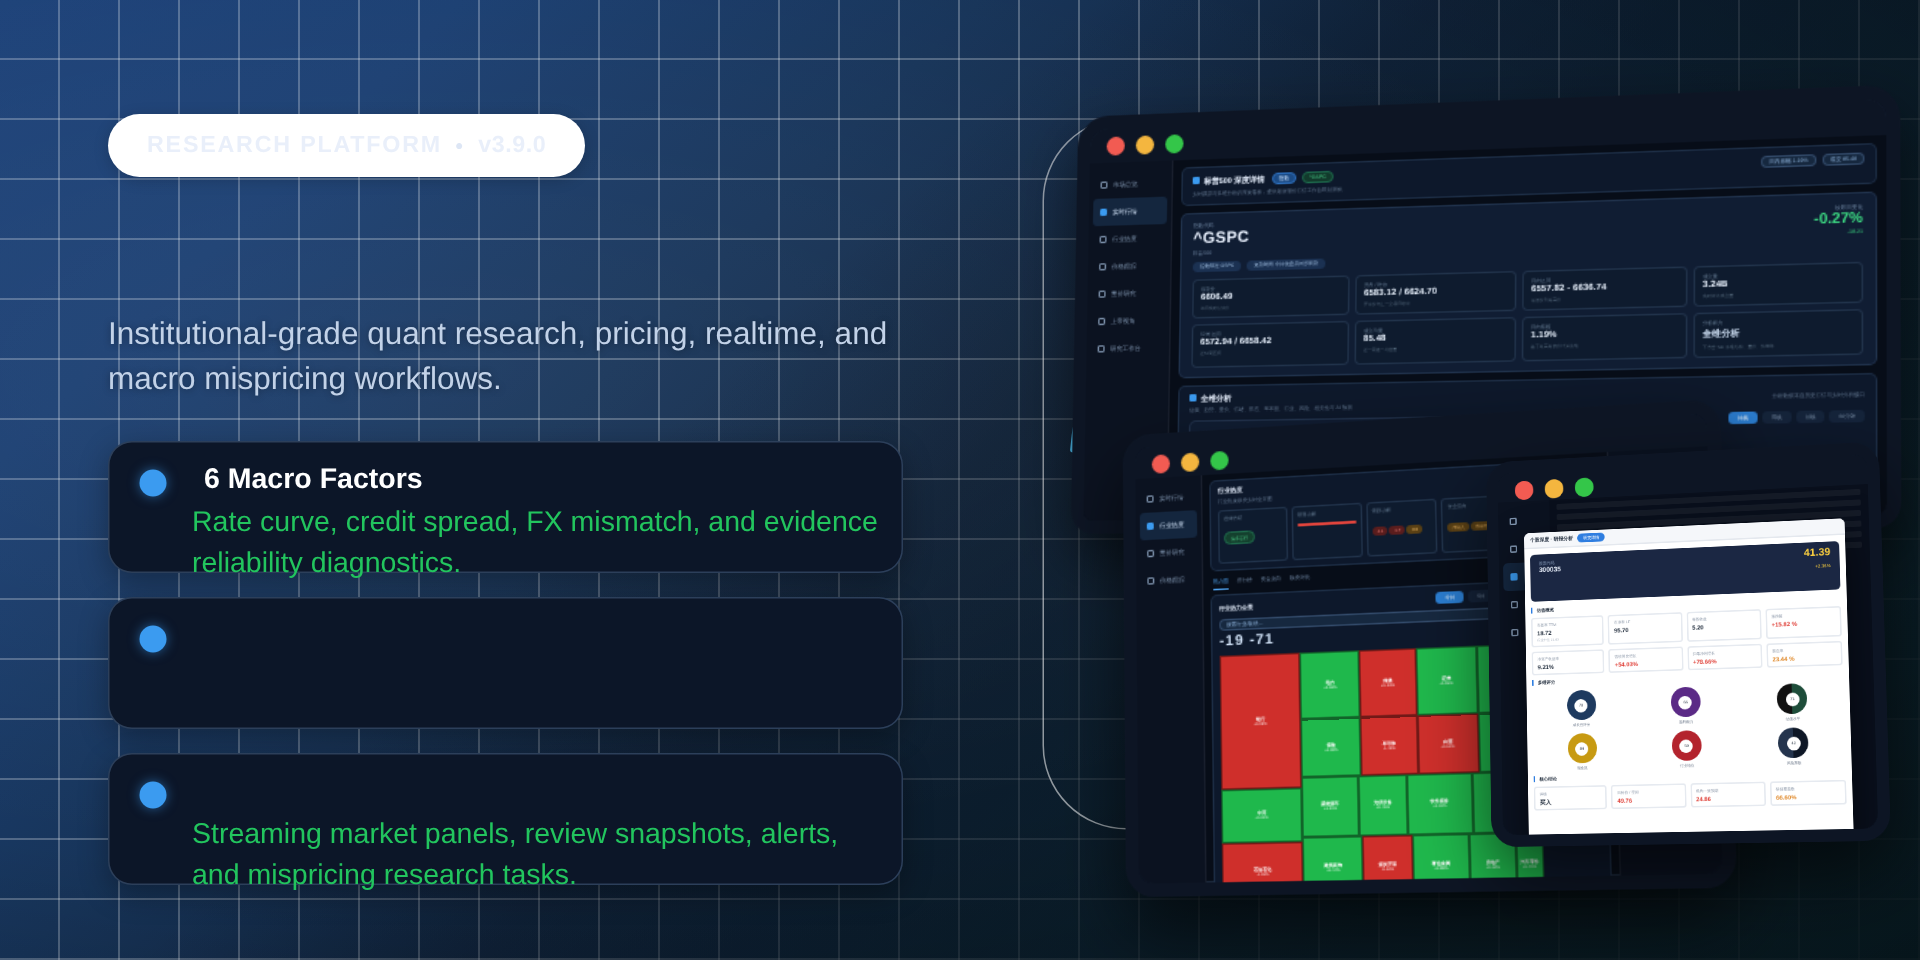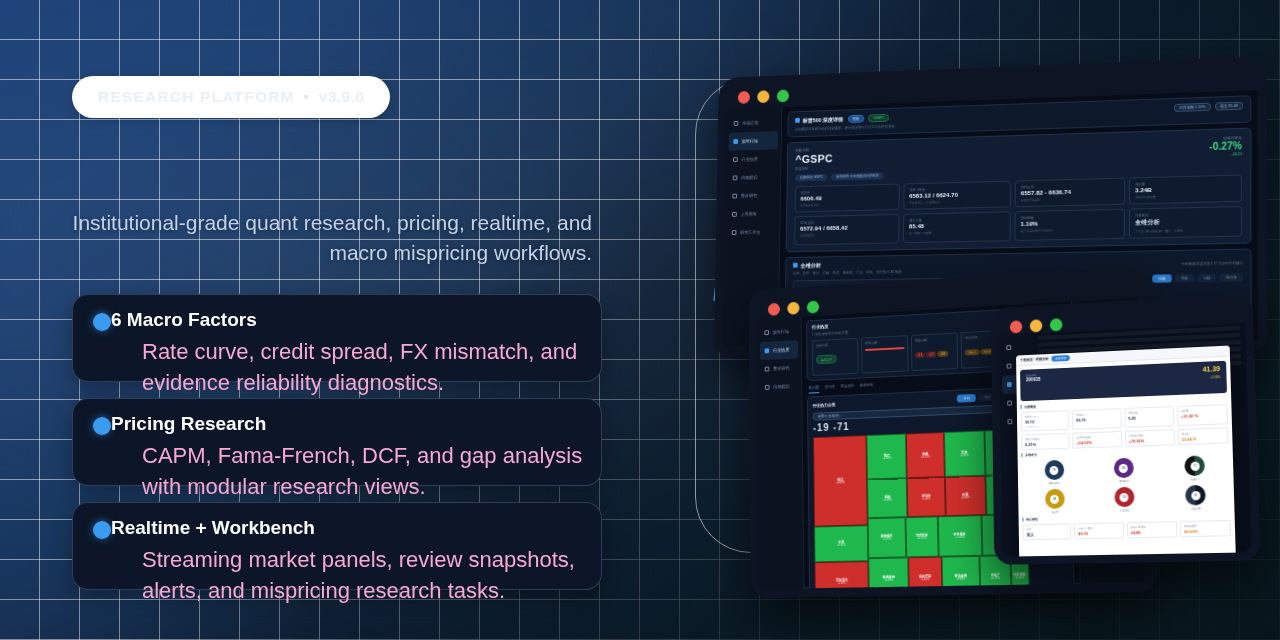--- a/index.html
+++ b/index.html
@@ -62,45 +62,44 @@
     position:absolute; left:0; top:133px;
     font-size:60px; font-weight:bold; color:#ffffff;
     letter-spacing:-1.2px; line-height:1.04;
     white-space:nowrap;
     text-shadow:0 3px 14px rgba(0,0,0,.35);
   }
   .sub {
     position:absolute; left:0; top:208px; width:520px;
     font-size:21px; line-height:1.42; color:#c2d2e8;
     text-shadow:0 1px 5px rgba(0,0,0,.35);
-    text-align:right;
   }
 
   .cards { position:absolute; left:0; top:294px; width:530px; }
   .card {
     position:relative; height:88px; margin-bottom:16px;
     background:#0c1628;
     border:1px solid rgba(120,160,210,.30);
     border-radius:16px;
     box-shadow:0 6px 20px rgba(0,0,0,.30);
   }
   .card .bullet {
     position:absolute; left:20px; top:18px;
     width:18px; height:18px; border-radius:50%;
     background:#3b9bf0;
     box-shadow:0 0 8px rgba(59,155,240,.55);
   }
   .card .ctitle {
-    position:absolute; left:38px; top:14px;
+    position:absolute; left:63px; top:14px;
     font-size:19px; font-weight:bold; color:#ffffff;
     white-space:nowrap;
   }
   .card .cdesc {
     position:absolute; left:55px; top:41px; width:460px;
-    font-size:22px; line-height:1.42; color:#f9a8d4;margin-left:14px;
+    font-size:19px; line-height:1.42; color:#22c55e;
   }
 
   
   .stage { position:absolute; left:640px; top:0; width:640px; height:640px; }
 
   .outline-rect {
     position:absolute; left:55px; top:78px;
     width:510px; height:475px;
     border:1.4px solid rgba(255,255,255,.55);
     border-radius:56px;
@@ -301,26 +300,23 @@
   <div class="sub">Institutional-grade quant research, pricing, realtime, and macro mispricing workflows.</div>
 
   <div class="cards">
     <div class="card">
       <div class="bullet"></div>
       <div class="ctitle">6 Macro Factors</div>
       <div class="cdesc">Rate curve, credit spread, FX mismatch, and evidence reliability diagnostics.</div>
     </div>
     <div class="card">
       <div class="bullet"></div>
-      <div class="ctitle">Pricing Research</div>
-      <div class="cdesc">CAPM, Fama-French, DCF, and gap analysis with modular research views.</div>
     </div>
     <div class="card">
       <div class="bullet"></div>
-      <div class="ctitle">Realtime + Workbench</div>
       <div class="cdesc">Streaming market panels, review snapshots, alerts, and mispricing research tasks.</div>
     </div>
   </div>
 </div>
 
 <div class="stage">
 
   <div class="outline-rect"></div>
 
   <svg class="arc" viewBox="0 0 640 640">

